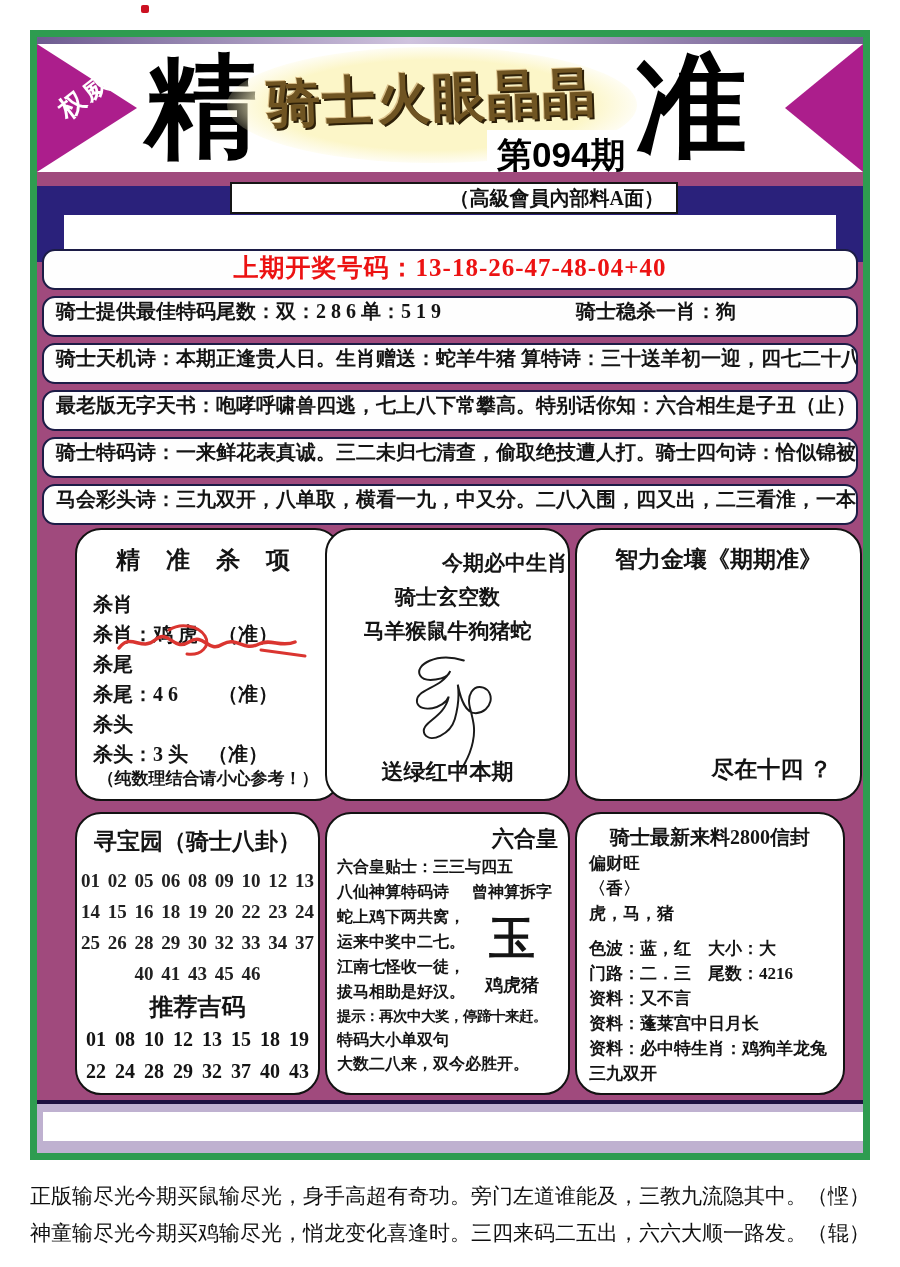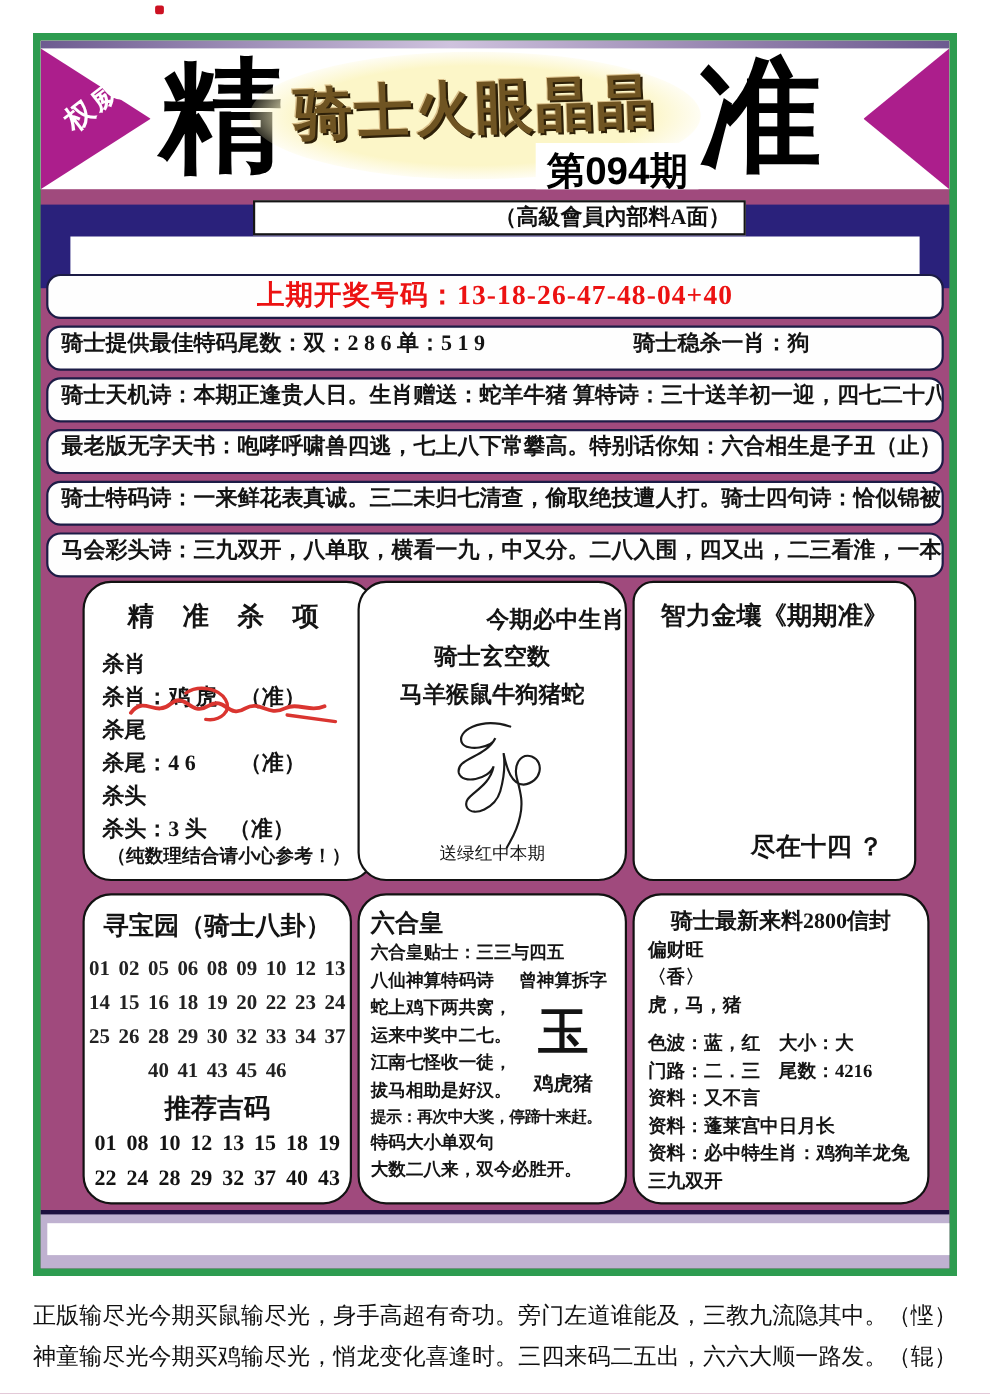--- a/index.html
+++ b/index.html
@@ -49,47 +49,47 @@
        display:flex;align-items:flex-start;padding:0 12px;
        font-size:20px;font-weight:bold;color:#141414;white-space:nowrap;overflow:hidden;}
   .row-red{justify-content:center;color:#EC1212;font-size:25px;letter-spacing:1px;}
   .row-split{justify-content:space-between;padding-right:120px;}
 
   
   .box{position:absolute;background:#fff;border:2px solid #121212;border-radius:26px;
        box-sizing:border-box;color:#141414;}
   .box-kill{left:38px;top:491px;width:266px;height:273px;}
   .box-zodiac{left:288px;top:491px;width:245px;height:273px;text-align:center;}
-  .box-gold{left:538px;top:491px;width:258px;height:273px;border-radius:19px;}
+  .box-gold{left:538px;top:491px;width:287px;height:273px;}
   .box-treasure{left:38px;top:775px;width:245px;height:283px;text-align:center;}
   .box-king{left:288px;top:775px;width:245px;height:283px;padding:10px 10px 0;}
   .box-mail{left:538px;top:775px;width:270px;height:283px;padding:10px 12px 0;}
 
   .kill-title{margin-top:14px;text-align:center;font-size:24px;font-weight:bold;letter-spacing:10px;}
   .kill-lines{margin:13px 0 0 16px;font-size:20px;line-height:30px;font-weight:bold;}
   .kill-footer{position:absolute;bottom:9px;left:0;width:100%;text-align:center;
                font-size:17px;font-weight:bold;}
   .red-scribble{position:absolute;left:34px;top:86px;}
 
   .zo-line{font-size:21px;line-height:34px;font-weight:bold;}
   .zo-first{margin-top:16px;text-align:right;}
   .signature{display:block;margin:2px auto 0;}
   .zo-footer{position:absolute;bottom:12px;left:0;width:100%;text-align:center;
-             font-size:16px;font-weight:normal;}
+             font-size:22px;font-weight:bold;}
 
   .gold-title{margin-top:14px;text-align:center;font-size:23px;font-weight:bold;}
   .gold-footer{position:absolute;bottom:14px;right:28px;font-size:23px;font-weight:bold;}
 
   .tr-title{margin-top:12px;font-size:23px;font-weight:bold;}
   .tr-rows{margin-top:8px;font-size:19px;font-weight:bold;line-height:31px;
            word-spacing:3px;color:#222;}
   .tr-sub{margin-top:2px;font-size:24px;font-weight:bold;}
   .tr-lucky{font-size:20px;font-weight:bold;line-height:32px;word-spacing:4px;}
 
-  .king-title{text-align:left;font-size:22px;font-weight:bold;}
+  .king-title{text-align:right;font-size:22px;font-weight:bold;}
   .king-line{font-size:16px;line-height:25px;font-weight:bold;white-space:nowrap;}
   .king-flex{display:flex;}
   .king-left{flex:1;}
   .king-side{width:92px;text-align:center;}
   .side-title{font-size:16px;font-weight:bold;line-height:25px;}
   .side-char{font-size:46px;font-weight:bold;line-height:1.5;}
   .side-zodiac{font-size:18px;font-weight:bold;line-height:25px;}
   .king-hint{font-size:14.5px;letter-spacing:-0.5px;line-height:24px;font-weight:bold;white-space:nowrap;}
   .king-tail{font-size:16px;line-height:24px;font-weight:bold;white-space:nowrap;}
 

